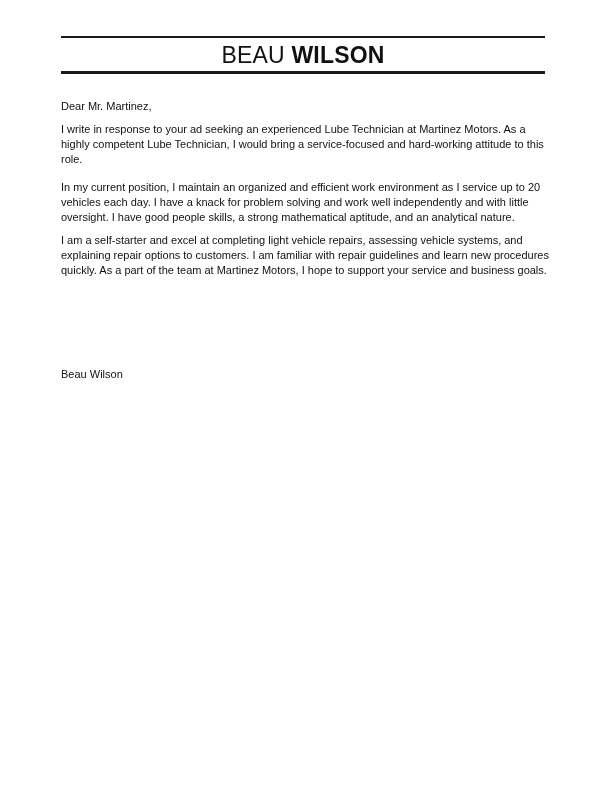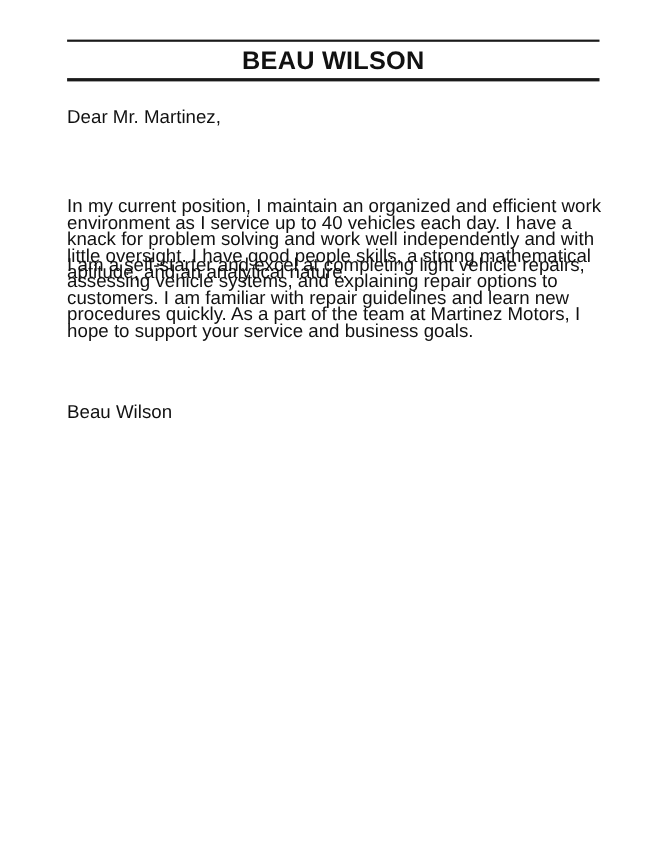--- a/index.html
+++ b/index.html
@@ -43,37 +43,37 @@
       left: 61px;
       width: 484px;
       top: 40px;
       height: 30px;
       text-align: center;
       font-size: 23px;
       line-height: 30px;
       letter-spacing: 0.2px;
       color: #111111;
     }
-    .name .first { font-weight: bold; }
+    .name .first { font-weight: normal; }
     .name .last { font-weight: bold; }
     .contact {
       position: absolute;
       left: 61px;
       width: 484px;
       top: 78px;
       text-align: center;
       font-size: 10.3px;
       line-height: 14px;
       color: #111111;
     }
     .body-text {
       position: absolute;
       left: 61px;
       width: 495px;
-      font-size: 17px;
+      font-size: 11px;
       line-height: 15px;
       color: #111111;
     }
     .salutation { top: 99px; }
     .para1 { top: 122px; }
     .para2 { top: 180px; }
     .para3 { top: 233px; }
     .para4 { top: 288px; }
     .closing { top: 325px; }
     .signature { top: 367px; }
@@ -83,16 +83,17 @@
 
 <div class="page">
   <div class="rule-top"></div>
   <div class="name">
     <span class="first">BEAU</span>
     <span class="last">WILSON</span>
   </div>
   <div class="rule-bottom"></div>
 
   <div class="body-text salutation">Dear Mr. Martinez,</div>
-  <div class="body-text para2">In my current position, I maintain an organized and efficient work environment as I service up to 40 vehicles each day. I have a knack for problem solving and work well independently and with little oversight. I have good people skills, a strong mathematical aptitude, and an analytical nature.</div>
+  <div class="body-text para1">I write in response to your ad seeking an experienced Lube Technician at Martinez Motors. As a highly competent Lube Technician, I would bring a service-focused and hard-working attitude to this role.</div>
+  <div class="body-text para2">In my current position, I maintain an organized and efficient work environment as I service up to 20 vehicles each day. I have a knack for problem solving and work well independently and with little oversight. I have good people skills, a strong mathematical aptitude, and an analytical nature.</div>
   <div class="body-text para3">I am a self-starter and excel at completing light vehicle repairs, assessing vehicle systems, and explaining repair options to customers. I am familiar with repair guidelines and learn new procedures quickly. As a part of the team at Martinez Motors, I hope to support your service and business goals.</div>
   <div class="body-text signature">Beau Wilson</div>
 </div>
 
 </body></html>

